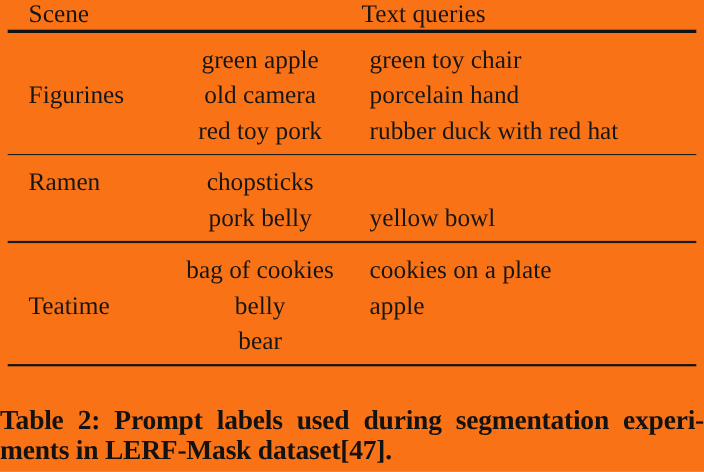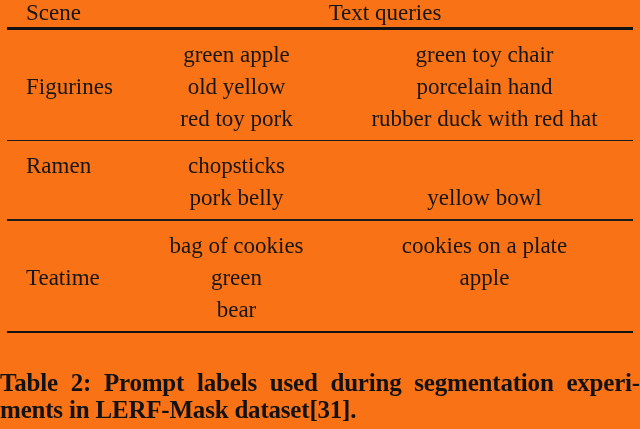--- a/index.html
+++ b/index.html
@@ -57,21 +57,20 @@
     box-sizing: border-box;
     white-space: nowrap;
   }
   .c2 {
     width: 199px;
     text-align: center;
     white-space: nowrap;
   }
   .c3 {
     flex: 1;
-    text-align: center;
     white-space: nowrap;
   }
   .caption {
     margin-top: 3px;
     width: 640px;
     font-weight: bold;
     font-size: 25px;
     line-height: 27px;
     color: #121212;
     letter-spacing: -0.2px;
@@ -100,21 +99,21 @@
     <div class="rule-thick"></div>
 
     <div class="group">
       <div class="row">
         <div class="c1"></div>
         <div class="c2">green apple</div>
         <div class="c3">green toy chair</div>
       </div>
       <div class="row">
         <div class="c1">Figurines</div>
-        <div class="c2">old yellow</div>
+        <div class="c2">old camera</div>
         <div class="c3">porcelain hand</div>
       </div>
       <div class="row">
         <div class="c1"></div>
         <div class="c2">red toy pork</div>
         <div class="c3">rubber duck with red hat</div>
       </div>
     </div>
 
     <div class="rule-thin"></div>
@@ -134,31 +133,31 @@
     <div class="rule-thin"></div>
 
     <div class="group">
       <div class="row">
         <div class="c1"></div>
         <div class="c2">bag of cookies</div>
         <div class="c3">cookies on a plate</div>
       </div>
       <div class="row">
         <div class="c1">Teatime</div>
-        <div class="c2">green</div>
+        <div class="c2">belly</div>
         <div class="c3">apple</div>
       </div>
       <div class="row">
         <div class="c1"></div>
         <div class="c2">bear</div>
       </div>
     </div>
 
     <div class="rule-thick"></div>
 
   </div>
 
   <div class="caption">
     <div class="cap-line-1">Table 2: Prompt labels used during segmentation experi-</div>
-    <div class="cap-line-2">ments in LERF-Mask dataset[31].</div>
+    <div class="cap-line-2">ments in LERF-Mask dataset[47].</div>
   </div>
 
 </div>
 
 </body></html>

